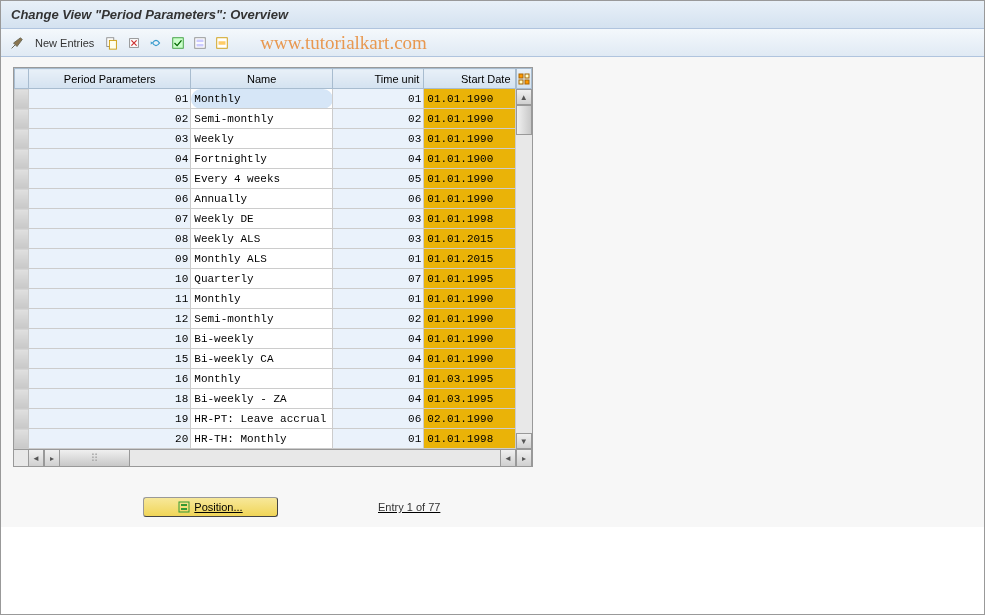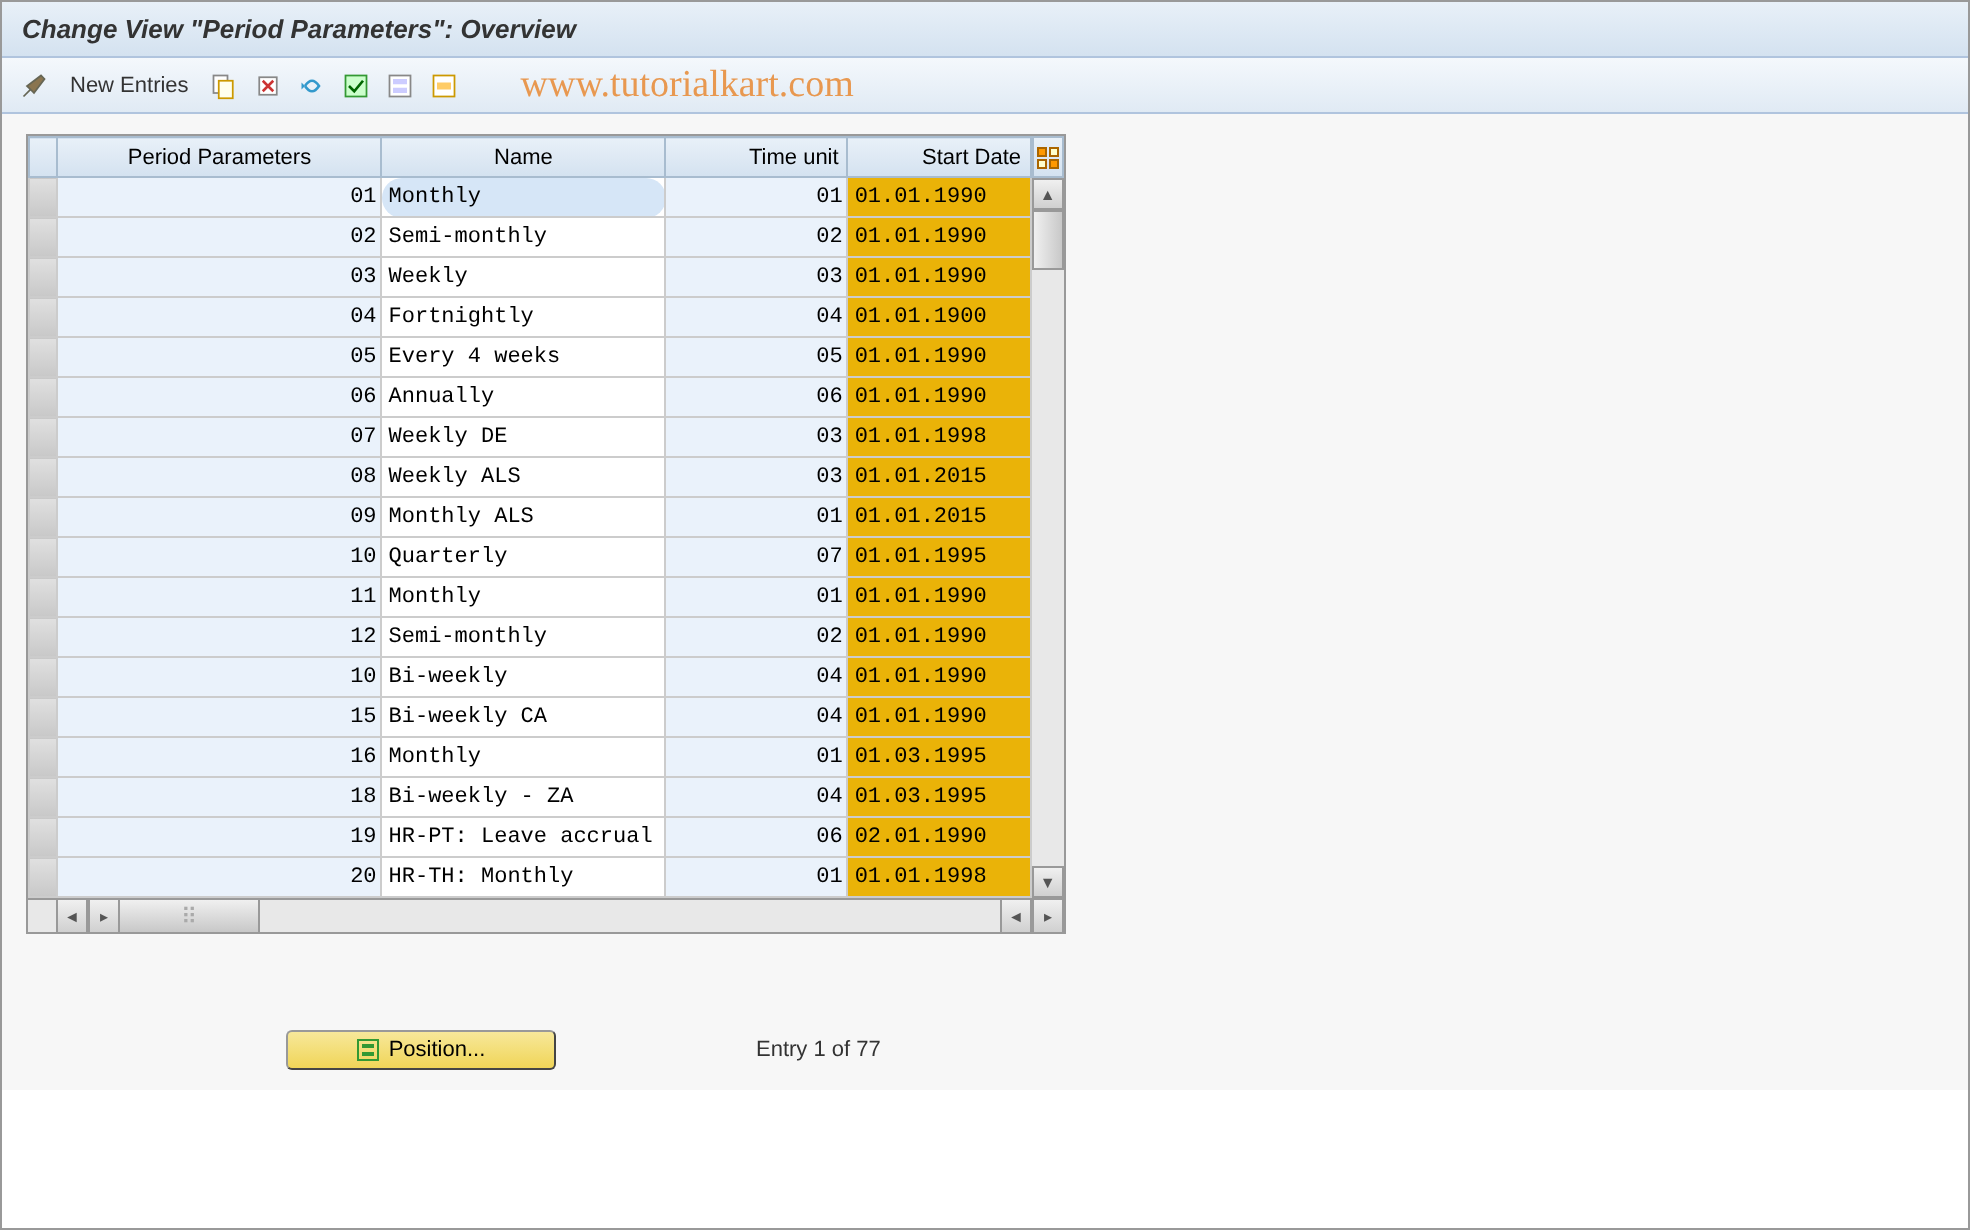--- a/index.html
+++ b/index.html
@@ -186,22 +186,23 @@
       display: flex;
       align-items: center;
       justify-content: center;
       color: #aaa;
     }
     .hs-track { flex: 1; }
     .bottom-bar {
       display: flex;
       align-items: center;
       gap: 100px;
-      margin-top: 48px;
+      margin-top: 30px;
       padding-left: 130px;
+      text-decoration: underline;
     }
     .pos-btn {
       display: inline-flex;
       align-items: center;
       justify-content: center;
       width: 135px;
       height: 20px;
       border: 1px outset #999;
       border-radius: 3px;
       background: linear-gradient(to bottom, #f7e89a, #f0d558);

